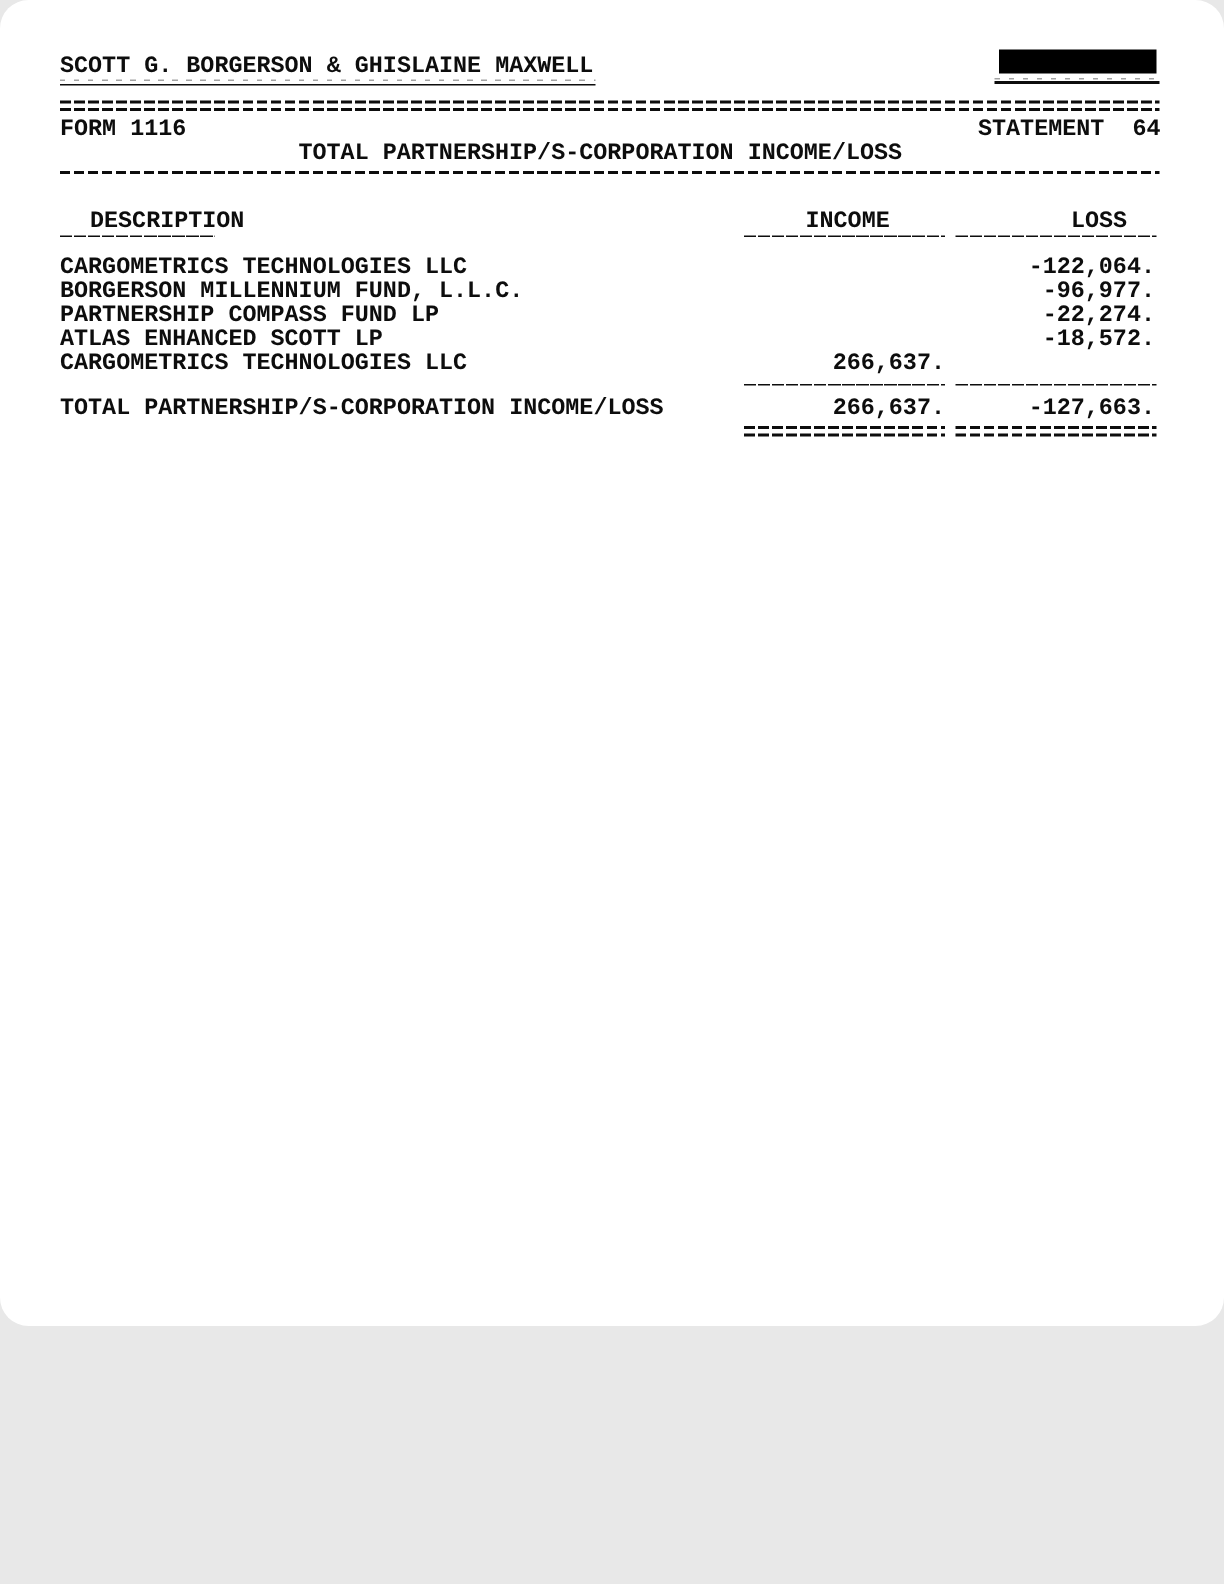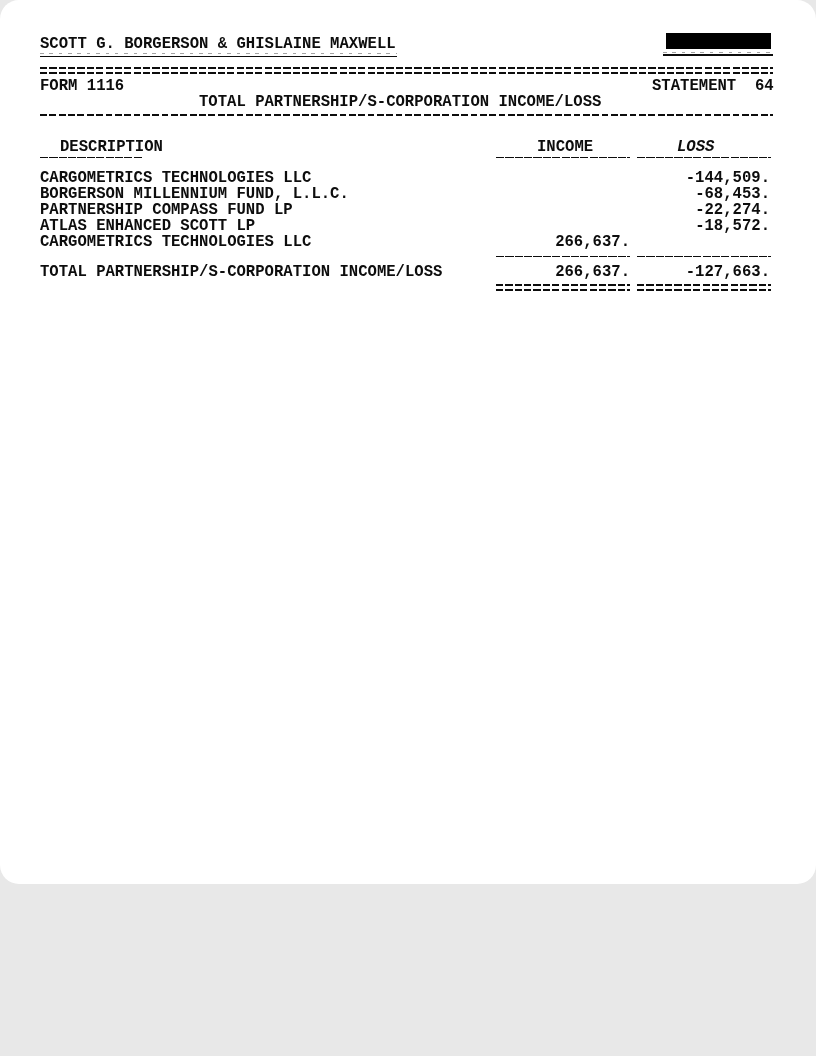--- a/index.html
+++ b/index.html
@@ -47,35 +47,35 @@
   <div class="ln ln-eq" style="left:40px; top:71.6px; width:733px;"></div>
 
   <div class="t" style="left:40px; top:78px;">FORM 1116</div>
   <div class="t" style="left:652px; top:78px;">STATEMENT  64</div>
   <div class="t" style="left:199px; top:94px;">TOTAL PARTNERSHIP/S-CORPORATION INCOME/LOSS</div>
 
   <div class="ln ln-dash" style="left:40px; top:114.3px; width:733px;"></div>
 
   <div class="t" style="left:40px; top:139px;margin-left:20px;">DESCRIPTION</div>
   <div class="t" style="left:537px; top:139px;">INCOME</div>
-  <div class="t" style="left:677px; top:139px;font-style:italic;">LOSS</div>
+  <div class="t" style="left:714px; top:139px;">LOSS</div>
 
   <div class="ln ln-us" style="left:40px; top:156.5px; width:103px;"></div>
   <div class="ln ln-us" style="left:496px; top:156.5px; width:134px;"></div>
   <div class="ln ln-us" style="left:637px; top:156.5px; width:134px;"></div>
 
   <div>
     <div class="t" style="left:40px; top:170px;">CARGOMETRICS TECHNOLOGIES LLC</div>
     <div class="t num" style="left:497px; top:170px; width:133px;"></div>
-    <div class="t num" style="left:637px; top:170px; width:133px;">-144,509.</div>
+    <div class="t num" style="left:637px; top:170px; width:133px;">-122,064.</div>
   </div>
   <div>
     <div class="t" style="left:40px; top:186px;">BORGERSON MILLENNIUM FUND, L.L.C.</div>
     <div class="t num" style="left:497px; top:186px; width:133px;"></div>
-    <div class="t num" style="left:637px; top:186px; width:133px;">-68,453.</div>
+    <div class="t num" style="left:637px; top:186px; width:133px;">-96,977.</div>
   </div>
   <div>
     <div class="t" style="left:40px; top:202px;">PARTNERSHIP COMPASS FUND LP</div>
     <div class="t num" style="left:497px; top:202px; width:133px;"></div>
     <div class="t num" style="left:637px; top:202px; width:133px;">-22,274.</div>
   </div>
   <div>
     <div class="t" style="left:40px; top:218px;">ATLAS ENHANCED SCOTT LP</div>
     <div class="t num" style="left:497px; top:218px; width:133px;"></div>
     <div class="t num" style="left:637px; top:218px; width:133px;text-align:right;">-18,572.</div>

